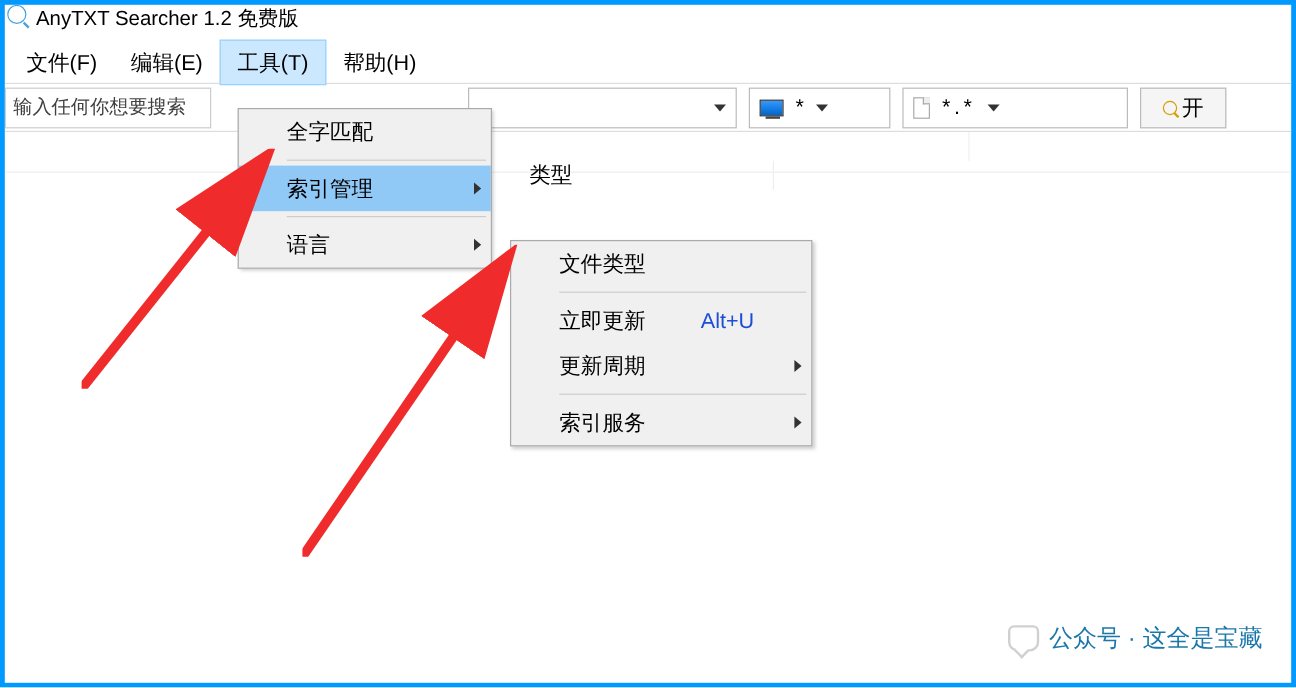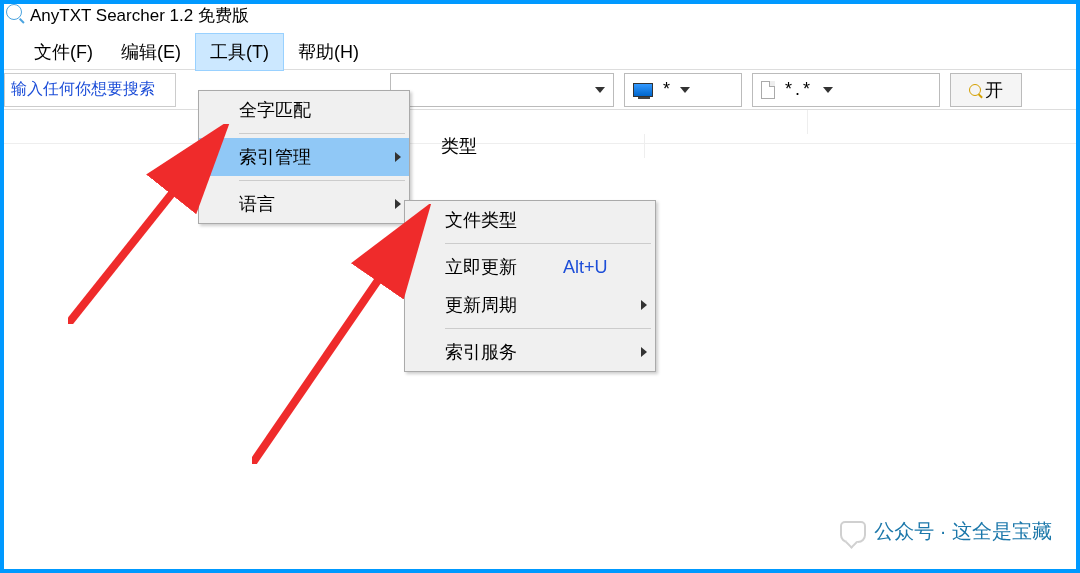--- a/index.html
+++ b/index.html
@@ -1,25 +1,25 @@
 <!DOCTYPE html>
 <html><head>
 <meta charset="utf-8">
 <style>
 * { margin: 0; padding: 0; box-sizing: border-box; font-family: "Microsoft YaHei", sans-serif; }
 body { width: 1080px; height: 573px; position: relative; background: #fff; }
 .frame { border: 4px solid #0099ff; width: 1080px; height: 573px; position: relative; background: #fff; overflow: hidden; }
 .titlebar { height: 30px; display: flex; padding-left: 2px; font-size: 17px; }
 .title-icon { width: 16px; height: 16px; border: 1.5px solid #4aa3df; border-radius: 50%; margin-right: 8px; position: relative; }
 .title-icon::after { content: ""; position: absolute; width: 6px; height: 1.5px; background: #4aa3df; bottom: -2px; right: -4px; transform: rotate(45deg); }
-.menubar { height: 36px; display: flex; align-items: center; padding-left: 16px; font-size: 18px; border-bottom: 1px solid #ddd; }
+.menubar { height: 36px; display: flex; align-items: center; padding-left: 4px; font-size: 18px; border-bottom: 1px solid #ddd; }
 .menu-item { padding: 6px 14px; cursor: default; }
 .menu-item.open { background: #cce8ff; border: 1px solid #99d1ff; }
 .toolbar { height: 40px; display: flex; align-items: center; border-bottom: 1px solid #ddd; }
-.search-input { height: 34px; width: 172px; border: 1px solid #ccc; padding: 0 6px; font-size: 16px; color: #1d4ed8; display: flex; align-items: center; }
+.search-input { height: 34px; width: 172px; border: 1px solid #ccc; padding: 0 6px; font-size: 16px; color: #404040; display: flex; align-items: center; }
 .path-box { height: 34px; width: 224px; border: 1px solid #bbb; margin-left: 214px; display: flex; align-items: center; justify-content: flex-end; padding-right: 8px; }
 .combo { height: 34px; border: 1px solid #bbb; margin-left: 10px; display: flex; align-items: center; padding: 0 8px; gap: 10px; font-size: 18px; }
 .combo .mon-icon { width: 20px; height: 14px; background: linear-gradient(#39f,#06c); border: 1px solid #333; position: relative; }
 .combo .mon-icon::after { content:""; position:absolute; bottom:-3px; left:4px; width:12px; height:2px; background:#444;}
 .combo .file-icon { width: 14px; height: 18px; background: #fff; border: 1px solid #aaa; position: relative; }
 .combo .file-icon::before { content:""; position:absolute; top:-1px; right:-1px; width:5px; height:5px; background:#eee; border-left:1px solid #aaa; border-bottom:1px solid #aaa;}
 .caret { width: 0; height: 0; border-left: 5px solid transparent; border-right: 5px solid transparent; border-top: 6px solid #333; }
 .search-btn { height: 34px; width: 72px; border: 1px solid #bbb; background: #f5f5f5; margin-left: 10px; display: flex; align-items: center; justify-content: center; gap: 4px; font-size: 18px; }
 .sbtn-icon { width: 12px; height: 12px; border: 1.5px solid #d4a000; border-radius: 50%; position: relative; }
 .sbtn-icon::after { content:""; position:absolute; width:5px; height:1.5px; background:#d4a000; bottom:-2px; right:-3px; transform:rotate(45deg);}
@@ -97,21 +97,21 @@
       <span class="sub-caret"></span>
     </div>
     <div class="popup-sep"></div>
     <div class="popup-item">
       <span class="icon-col"></span>
       <span>语言</span>
       <span class="sub-caret"></span>
     </div>
   </div>
 
-  <div class="popup" style="left:400px; top:196px; width:252px;">
+  <div class="popup" style="left:421px; top:196px; width:252px;">
     <div class="popup-item">
       <span class="icon-col"></span>
       <span>文件类型</span>
     </div>
     <div class="popup-sep"></div>
     <div class="popup-item">
       <span class="icon-col"></span>
       <span>立即更新</span>
       <span class="shortcut">Alt+U</span>
     </div>

